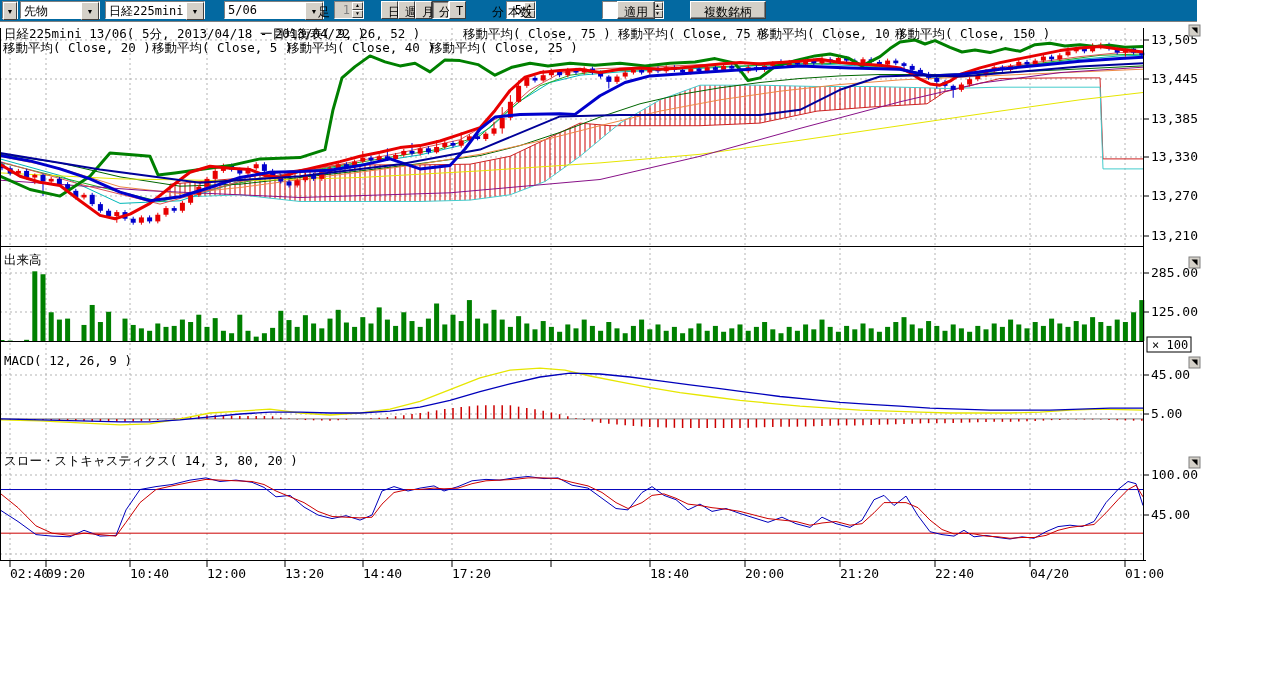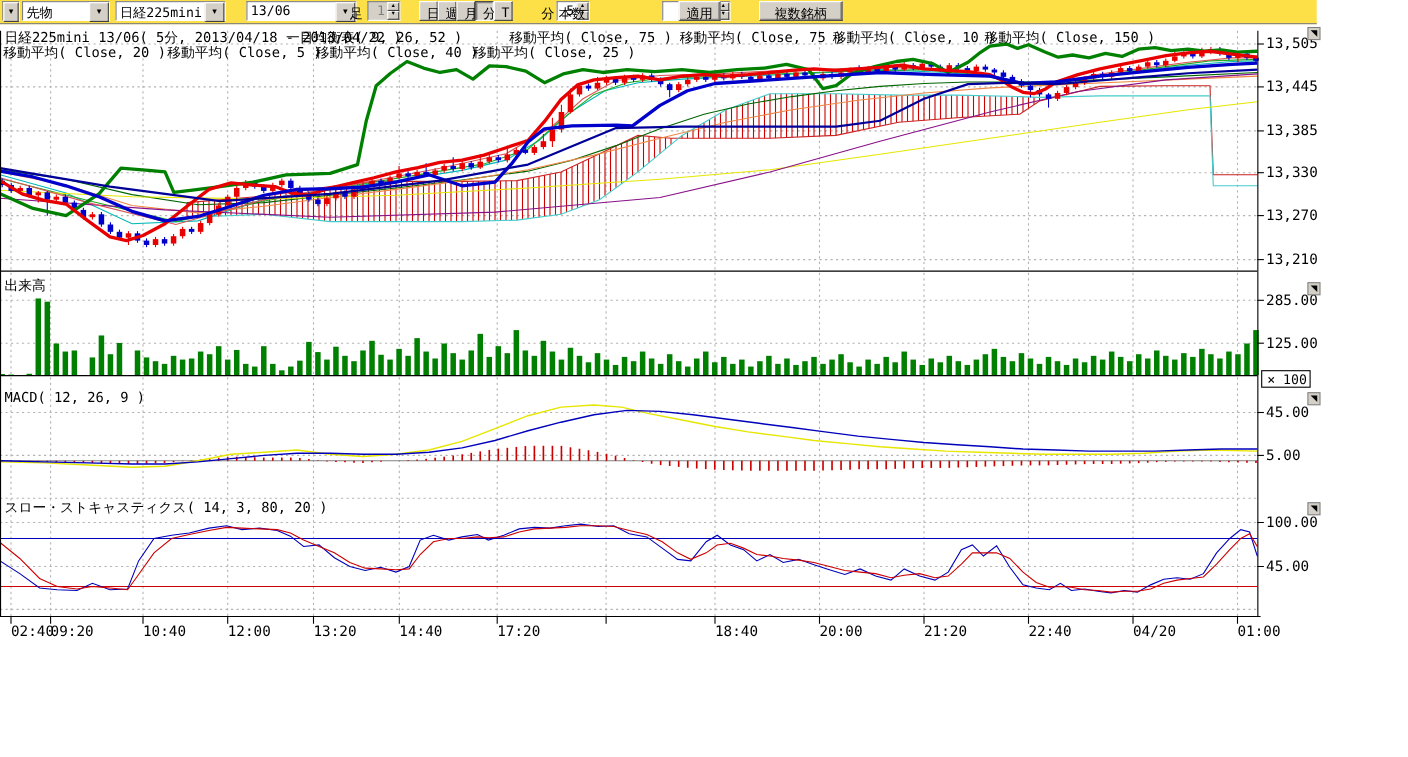--- a/index.html
+++ b/index.html
@@ -1,20 +1,20 @@
 <!DOCTYPE html>
 <html><head>
 <meta charset="utf-8">
 <style>
   html,body{margin:0;padding:0;background:#fff;width:1280px;height:688px;overflow:hidden;
             font-family:"Liberation Sans", sans-serif;}
   #app{position:relative;width:1280px;height:688px;background:#fff;}
 
   
-  #toolbar{position:absolute;left:0;top:0;width:1197px;height:21px;background:#fde047;
+  #toolbar{position:absolute;left:0;top:0;width:1197px;height:21px;background:#0369a1;
            border-bottom:1px solid #808080;}
   .tb{position:absolute;top:1px;height:18px;box-sizing:border-box;font-size:12px;}
   .combo{display:flex;background:#fff;border:1px solid;border-color:#808080 #fff #fff #808080;}
   .combo .cfield{flex:1;padding:1px 3px 0 3px;white-space:nowrap;overflow:hidden;
                  font-family:"DejaVu Sans Mono", monospace;font-size:12px;}
   .arrowbtn{width:16px;height:16px;background:#d4d0c8;border:1px solid;
             border-color:#fff #404040 #404040 #fff;display:flex;align-items:center;
             justify-content:center;font-size:7px;color:#000;}
   .tlabel{padding-top:3px;color:#000;font-family:"DejaVu Sans Mono", monospace;}
   .spin{display:flex;border:1px solid;border-color:#808080 #fff #fff #808080;background:#fff;}
@@ -48,21 +48,21 @@
     </div>
     <div class="tb combo" style="left:20px;width:80px">
       <span class="cfield">先物</span>
       <span class="arrowbtn">▼</span>
     </div>
     <div class="tb combo" style="left:105px;width:100px">
       <span class="cfield">日経225mini</span>
       <span class="arrowbtn">▼</span>
     </div>
     <div class="tb combo" style="left:224px;width:100px">
-      <span class="cfield">13/06</span>
+      <span class="cfield">5/06</span>
       <span class="arrowbtn">▼</span>
     </div>
 
     <span class="tb tlabel" style="left:318px">足</span>
     <div class="tb spin disabled" style="left:334px;width:30px">
       <span class="sval">1</span>
       <span class="spinbtns">
           <span>▲</span>
           <span>▼</span>
         </span>

